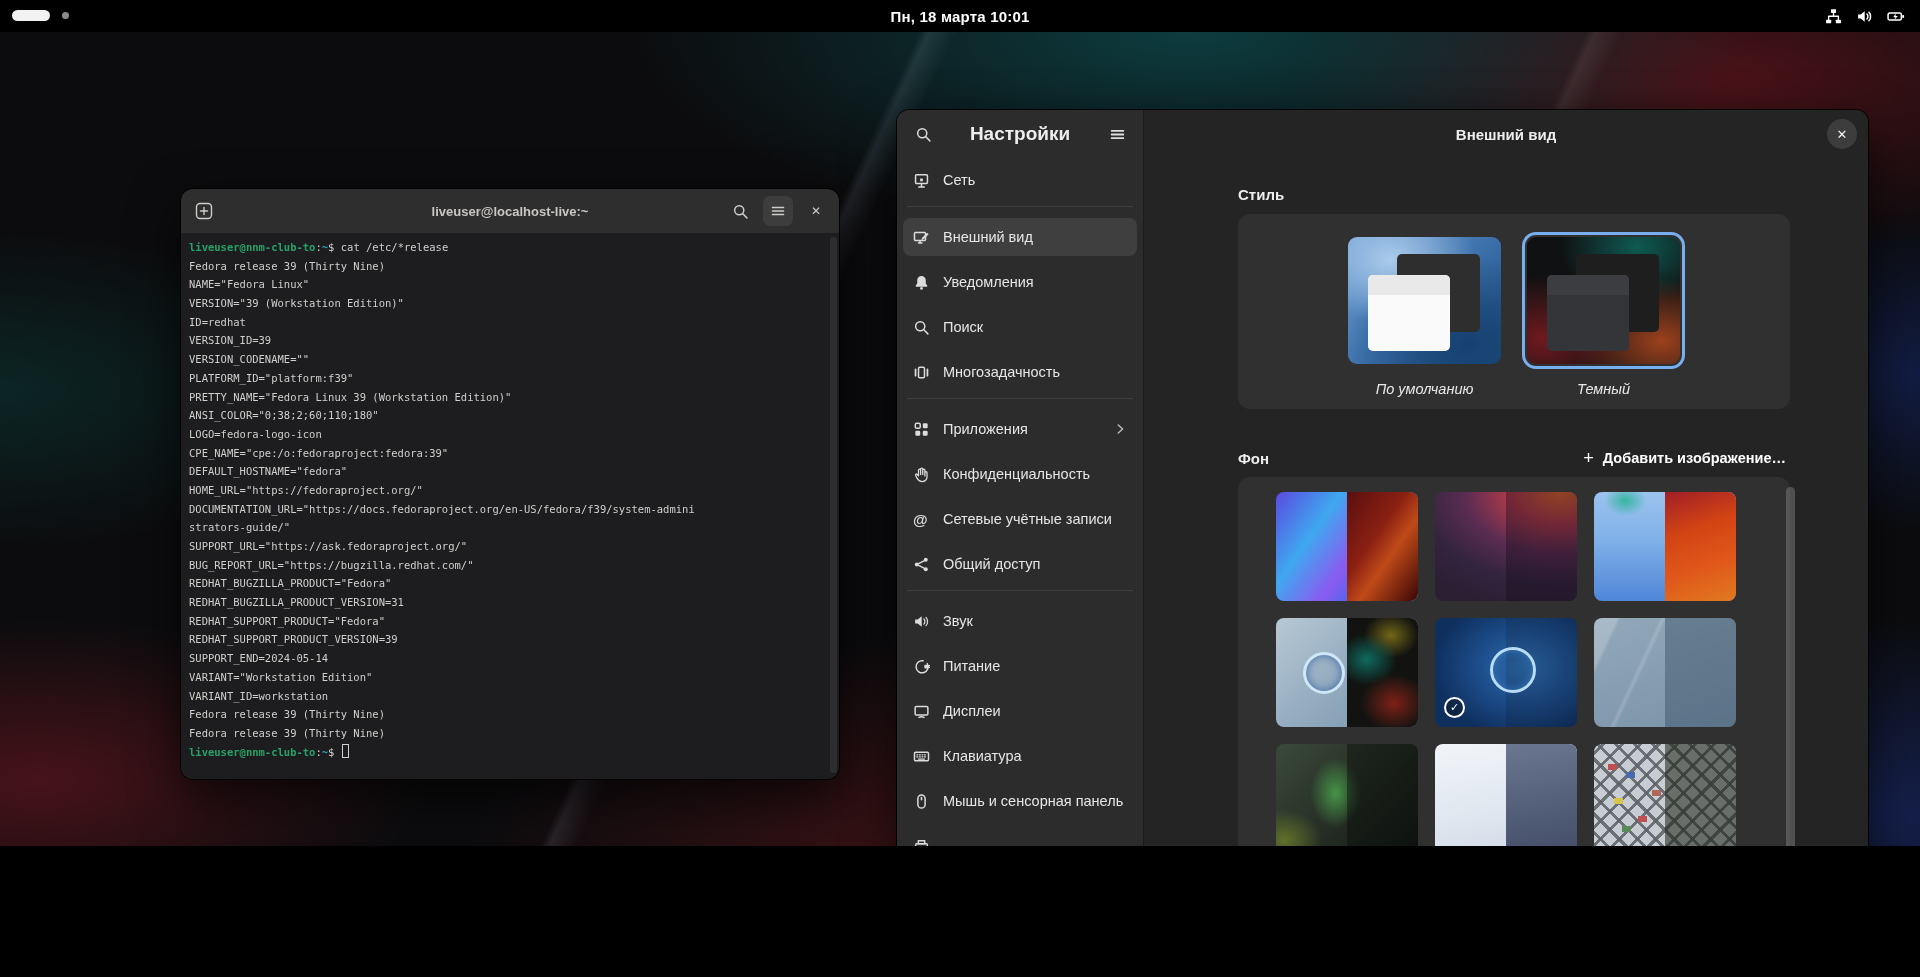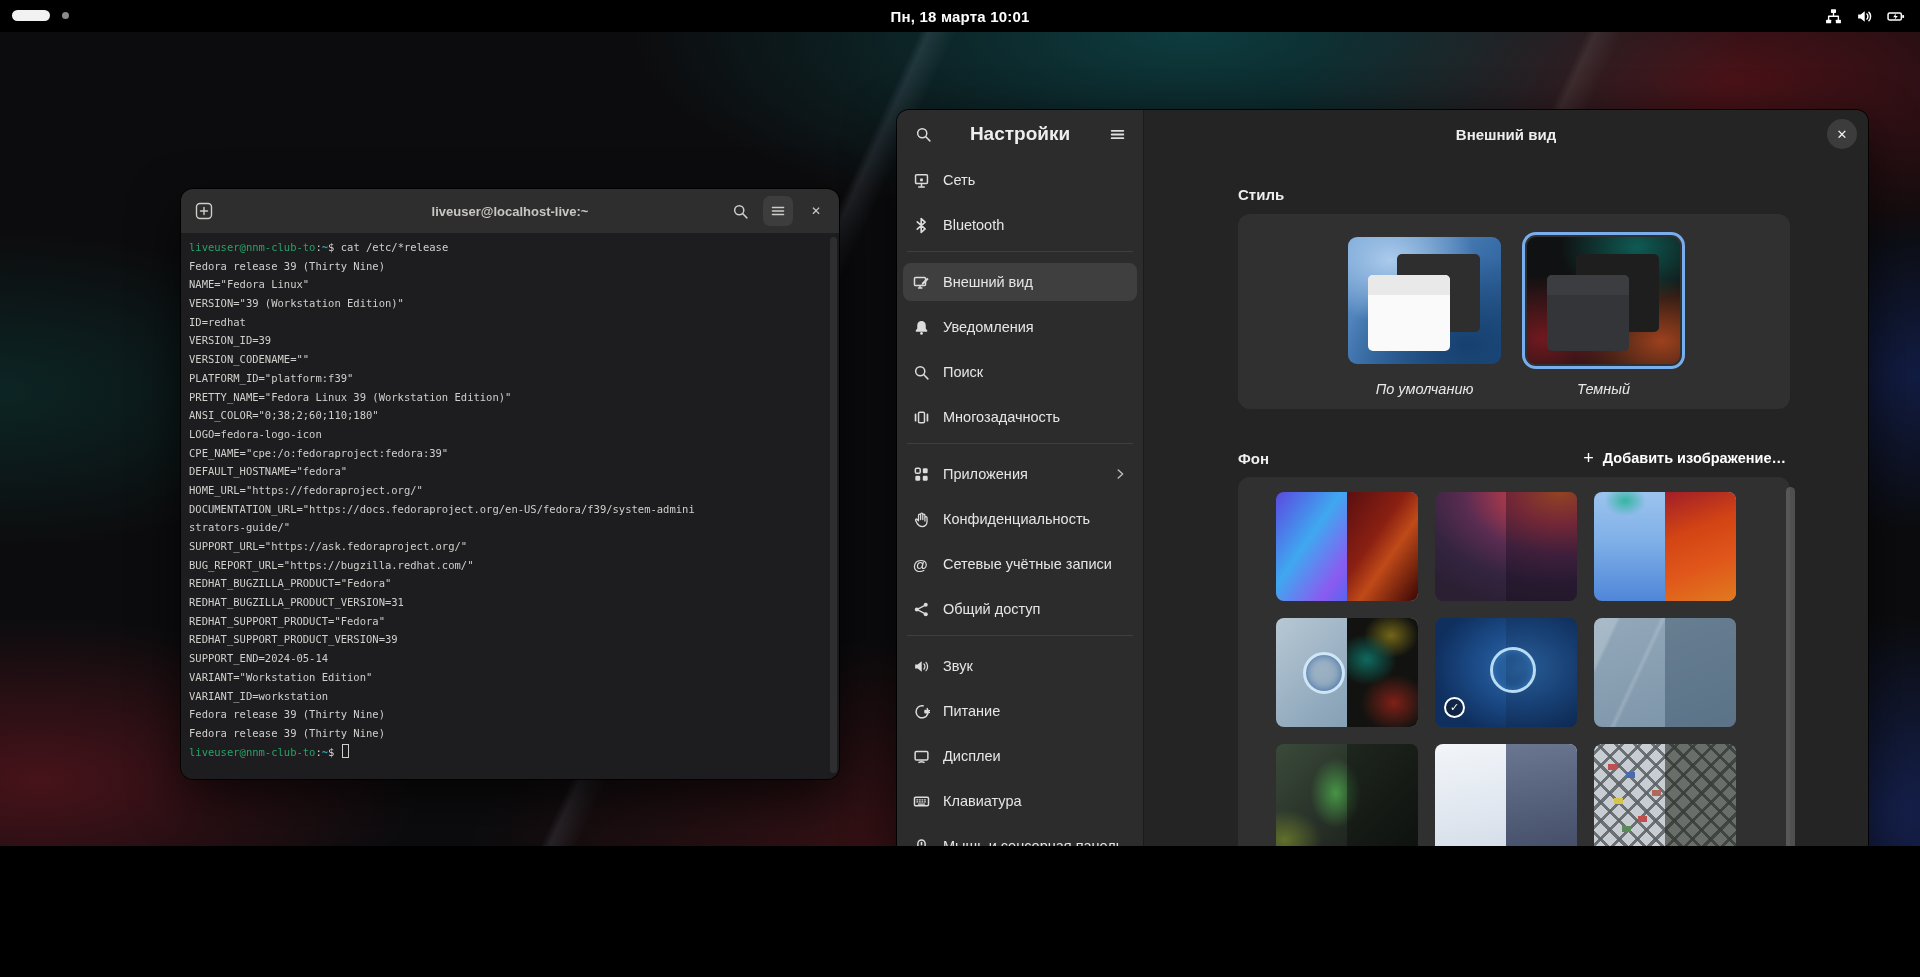--- a/index.html
+++ b/index.html
@@ -42,21 +42,21 @@
     display:flex; flex-direction:column; }
   .term-hdr { height:44px; background:#2e2e2e; display:flex; align-items:center; padding:0 8px;
     color:#c6c4c1; flex:none; position:relative; }
   .term-title { position:absolute; left:50%; transform:translateX(-50%); font-size:13px; color:#c9c7c4; font-weight:700; }
   .tbtn { width:30px; height:30px; border-radius:7px; display:flex; align-items:center; justify-content:center; color:#cfcdc9; }
   .tbtn.boxed { background:#3d3d3d; }
   .term-hdr .right { margin-left:auto; display:flex; gap:8px; align-items:center; }
   .term-body { flex:1; background:#1d1d1f; padding:5px 2px 0 8px; position:relative;
     font-family:"DejaVu Sans Mono",monospace; font-size:10.5px; color:#d0cfcc; }
   .tline { height:18.7px; line-height:18.7px; white-space:pre; }
-  .p-user { color:#26a269; font-weight:400; }
+  .p-user { color:#26a269; font-weight:700; }
   .p-path { color:#2aa1b3; font-weight:700; }
   .cursor { display:inline-block; width:7px; height:14px; border:1px solid #d0cfcc; vertical-align:-2px; margin-left:1px; }
   .term-scroll { position:absolute; top:4px; right:2px; width:7px; bottom:6px; border-radius:4px; background:rgba(130,130,130,.18); }
 
   
   .settings { position:absolute; left:897px; top:110px; width:971px; height:781px;
     border-radius:12px; overflow:hidden; display:flex;
     box-shadow:0 18px 50px rgba(0,0,0,.65), 0 0 0 1px rgba(0,0,0,.85); }
   .sidebar { width:247px; background:#2c2c2c; flex:none; display:flex; flex-direction:column; border-right:1px solid #1b1b1b; }
   .sb-hdr { height:48px; flex:none; display:flex; align-items:center; padding:0 10px; color:#eee; position:relative; }
@@ -296,28 +296,20 @@
         <div class="srow">
           <span class="ic sicon">
               <svg width="17" height="17" viewBox="0 0 16 16">
                 <rect x="2.4" y="2.6" width="11.2" height="8.2" rx="1"></rect>
                 <path d="M8 10.8v2.4M5.4 14.2h5.2"></path>
                 <path class="f" d="M6.7 6.1h2.6v2.6H6.7z"></path>
               </svg>
             </span>
           <span>Сеть</span>
         </div>
-        <div class="srow">
-          <span class="ic sicon">
-              <svg width="17" height="17" viewBox="0 0 16 16">
-                <path d="M4 4.6 11.4 11.2 7.7 14.5 7.7 1.5 11.4 4.8 4 11.4" stroke-width="1.5"></path>
-              </svg>
-            </span>
-          <span>Bluetooth</span>
-        </div>
         <div class="ssep"></div>
         <div class="srow sel">
           <span class="ic sicon">
               <svg width="17" height="17" viewBox="0 0 16 16">
                 <rect x="1.4" y="3.2" width="10.4" height="7.6" rx="1"></rect>
                 <path d="M5.2 13.2h3.2M6.6 10.8v2.4"></path>
                 <path class="f" d="M8.6 8.3 13.3 3.6l1.4 1.4-4.7 4.7-2 .6z"></path>
               </svg>
             </span>
           <span>Внешний вид</span>

